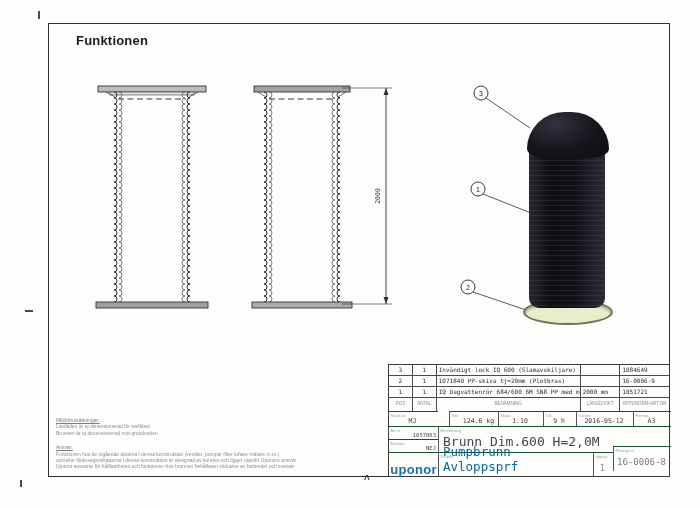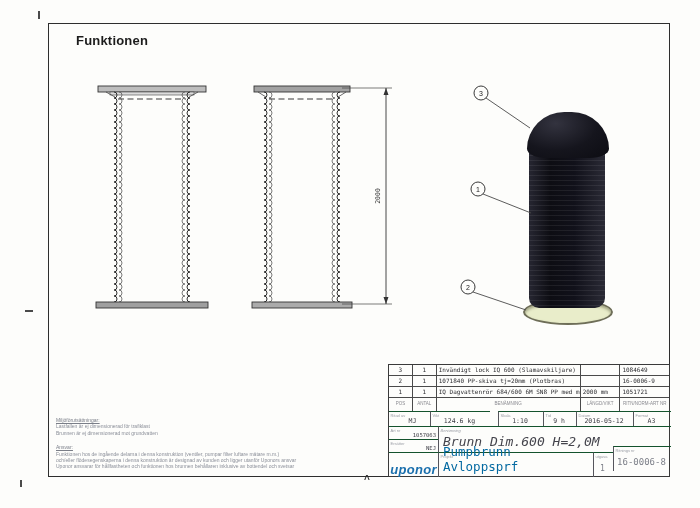--- a/index.html
+++ b/index.html
@@ -158,21 +158,21 @@
       <div class="pcell c5">RITN/NORM-ART NR</div>
     </div>
   </div>
 
   <div class="tblock">
 
     <div class="tb-cell first" style="left:0;top:0;width:49px;height:15px;">
       <span class="tb-label">Ritad av</span>
       <span class="tb-val cad">MJ</span>
     </div>
-    <div class="tb-cell" style="left:41px;top:0;width:60px;height:15px;">
+    <div class="tb-cell" style="left:60px;top:0;width:60px;height:15px;">
       <span class="tb-label">Vikt</span>
       <span class="tb-val cad">124.6 kg</span>
     </div>
     <div class="tb-cell" style="left:109px;top:0;width:45px;height:15px;">
       <span class="tb-label">Skala</span>
       <span class="tb-val cad">1:10</span>
     </div>
     <div class="tb-cell" style="left:154px;top:0;width:33px;height:15px;">
       <span class="tb-label">Tid</span>
       <span class="tb-val cad">9 h</span>
@@ -188,26 +188,26 @@
 
     <div class="tb-cell first" style="left:0;top:15px;width:49px;height:13px;">
       <span class="tb-label">Art nr</span>
       <span class="tb-val cad" style="font-size:5.5px;text-align:right;">1057063</span>
     </div>
     <div class="tb-cell first" style="left:0;top:28px;width:49px;height:13px;">
       <span class="tb-label">Ersätter</span>
       <span class="tb-val cad" style="font-size:5.5px;text-align:right;">NEJ</span>
     </div>
 
-    <div class="tb-cell" style="left:49px;top:15px;width:233px;height:26px;font-style:italic;">
+    <div class="tb-cell" style="left:49px;top:15px;width:233px;height:26px;">
       <span class="tb-label">Benämning</span>
       <span class="tb-val cad" style="text-align:left;left:4px;font-size:13px;bottom:3px;color:#44444c;">Brunn Dim.600 H=2,0M</span>
     </div>
 
-    <div class="tb-cell first" style="left:0;top:41px;width:49px;height:33px;font-style:italic;">
+    <div class="tb-cell first" style="left:0;top:41px;width:49px;height:33px;">
       <span class="logo">uponor</span>
     </div>
     <div class="tb-cell" style="left:49px;top:41px;width:155px;height:25px;">
       <span class="tb-label">Projekt</span>
       <span class="tb-val cad" style="text-align:left;left:4px;font-size:12.5px;bottom:3px;color:#0369a1;">Pumpbrunn Avloppsprf</span>
     </div>
     <div class="tb-cell" style="left:204px;top:41px;width:20px;height:25px;">
       <span class="tb-label">utgåva</span>
       <span class="tb-val cad" style="font-size:8px;bottom:4px;color:#7c7f88;">1</span>
     </div>

